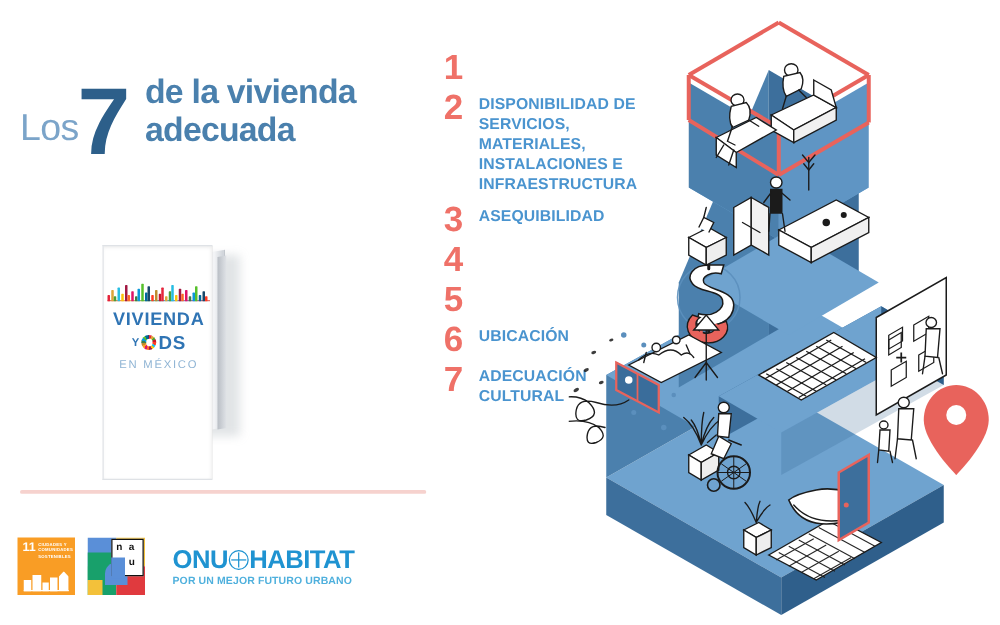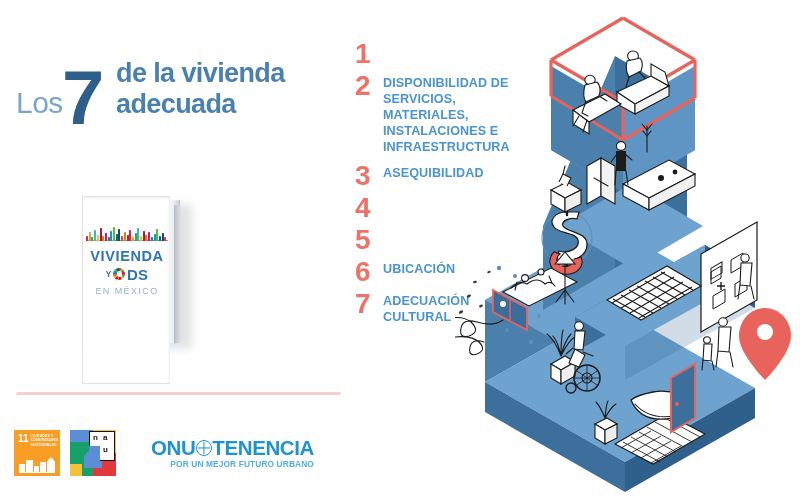--- a/index.html
+++ b/index.html
@@ -149,21 +149,21 @@
   #nau-tile .q { position:absolute; }
   #nau-letters {
     position:absolute; right:1px; top:1px; width:26px; height:30px;
     background:#ffffff; border:1.6px solid #111;
   }
   #nau-letters .L {
     position:absolute; font-size:8px; font-weight:700; color:#111;
     line-height:1; font-family:"Liberation Sans", sans-serif;
   }
   
-  #onu-mark { margin-left:25px;text-align:right; }
+  #onu-mark { margin-left:12px; }
   #onu-line1 {
     display:flex; align-items:center; gap:0px;
     font-size:20.5px; font-weight:700; color:#1f93d1;
     letter-spacing:-0.4px; line-height:1;
   }
   #onu-globe {
     width:16px; height:16px; border-radius:50%;
     border:1.6px solid #1f93d1; position:relative; margin:0 0.5px;
   }
   #onu-globe::before {
@@ -304,21 +304,21 @@
         <span class="L" style="left:13px;top:2px;">a</span>
         <span class="L" style="left:13px;top:14px;">u</span>
         <span class="q" style="left:-1px;top:14px;width:11px;height:17px;background:#5a8fd8;"></span>
       </div>
     </div>
 
     <div id="onu-mark">
       <div id="onu-line1">
         <span>ONU</span>
         <span id="onu-globe"></span>
-        <span>TENENCIA</span>
+        <span>HABITAT</span>
       </div>
       <div id="onu-line2">POR UN MEJOR FUTURO URBANO</div>
     </div>
   </div>
 </div>
 
 <div id="list">
   <div class="list-item">
     <span class="li-num">1</span>
   </div>

